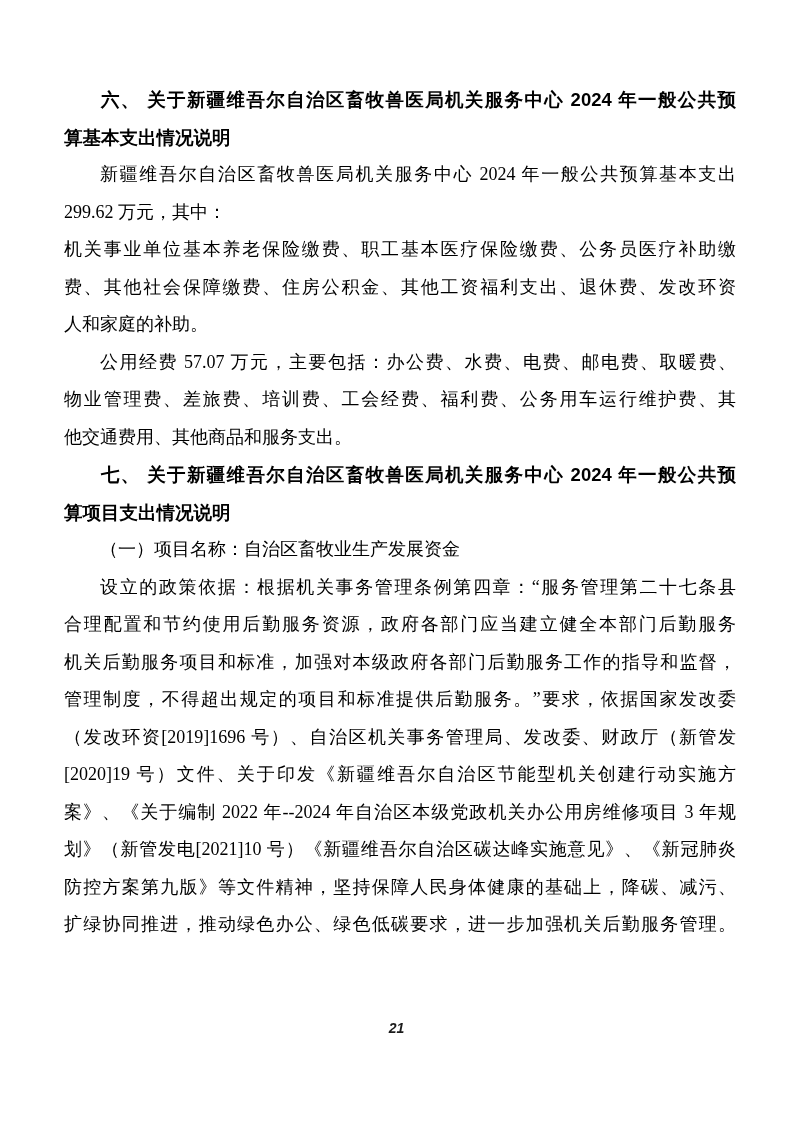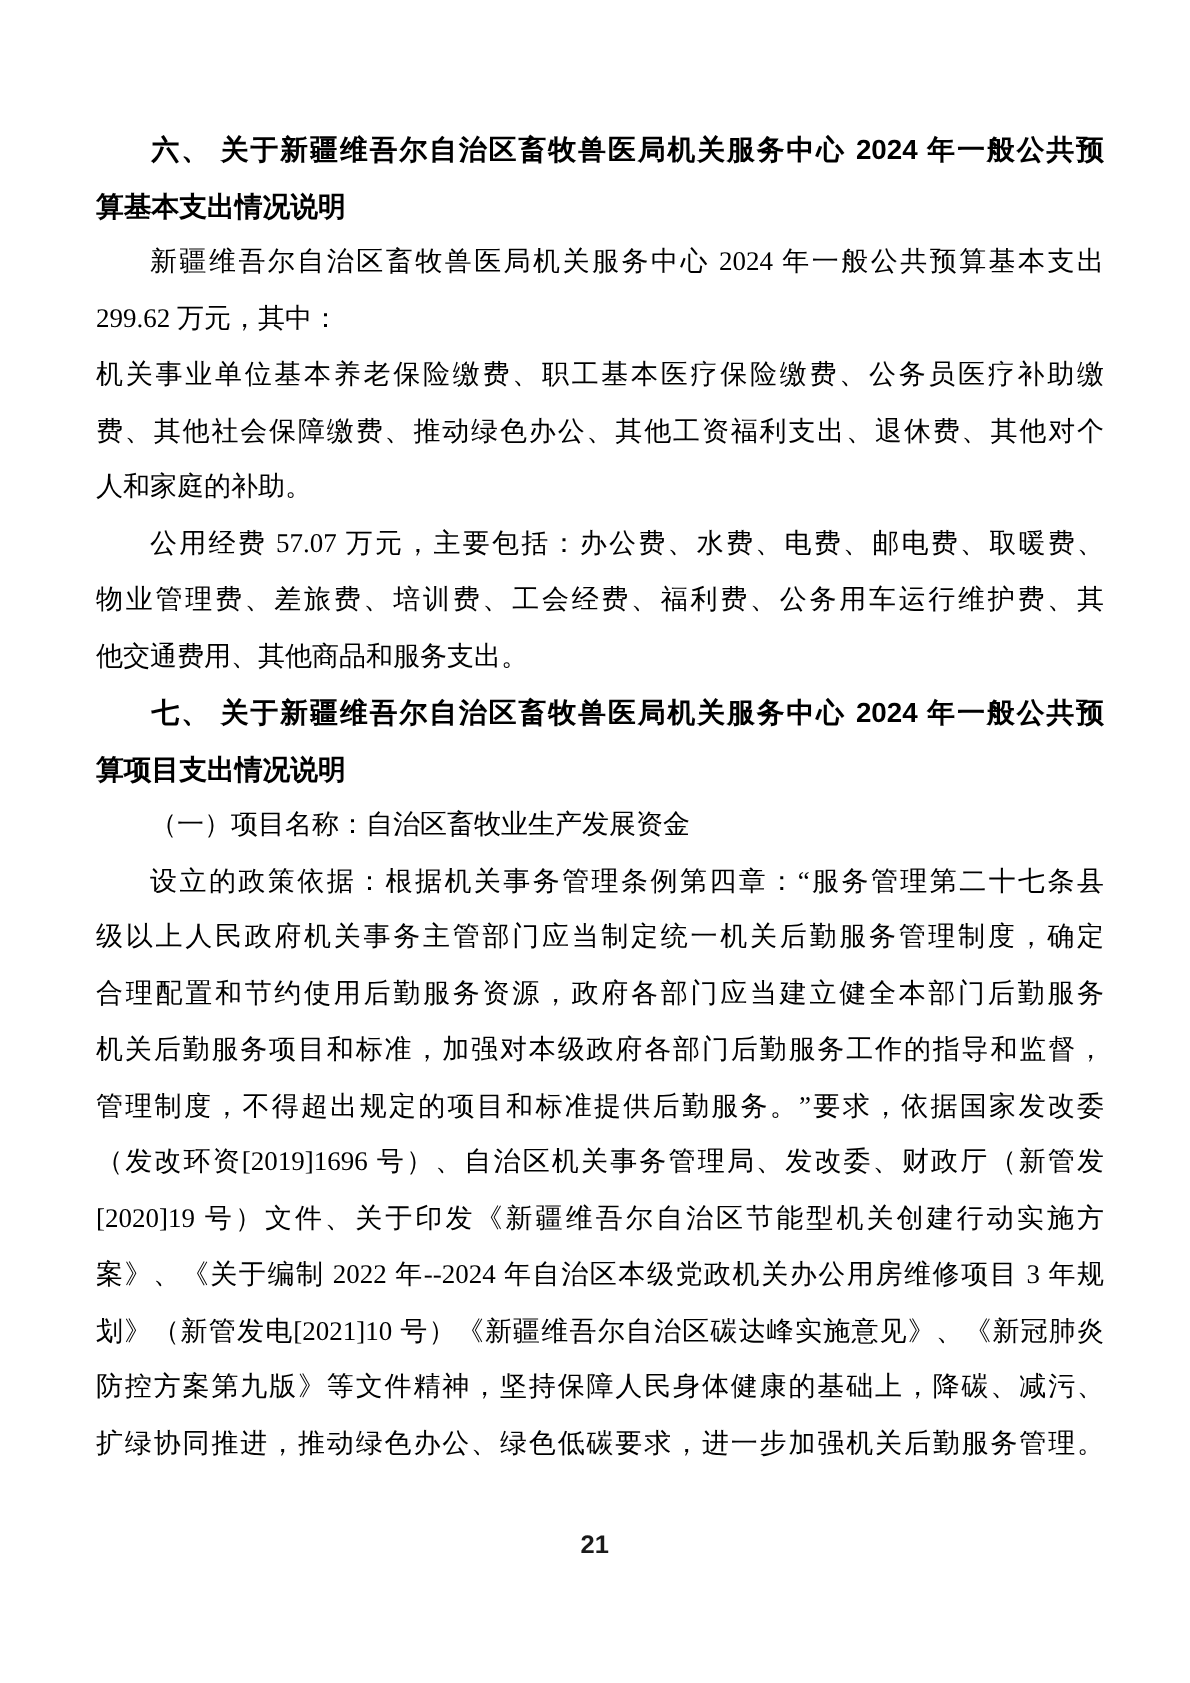--- a/index.html
+++ b/index.html
@@ -42,45 +42,45 @@
   .line.end {
     text-align-last: left;
   }
   .page-number {
     position: absolute;
     top: 1020px;
     left: 0;
     width: 100%;
     text-align: center;
     font-family: "Liberation Sans", "DejaVu Sans", sans-serif;
-    font-size: 17px;
+    font-size: 14px;
     font-weight: 600;
     color: #1a1a1a;
+    font-style: italic;
   }
 </style>
 </head>
 <body>
 
 <div class="page">
   <div class="content">
     <div class="line h start">六、 关于新疆维吾尔自治区畜牧兽医局机关服务中心 2024 年一般公共预</div>
     <div class="line h end">算基本支出情况说明</div>
     <div class="line start">新疆维吾尔自治区畜牧兽医局机关服务中心 2024 年一般公共预算基本支出</div>
     <div class="line end">299.62 万元，其中：</div>
     <div class="line">机关事业单位基本养老保险缴费、职工基本医疗保险缴费、公务员医疗补助缴</div>
-    <div class="line">费、其他社会保障缴费、推动绿色办公、其他工资福利支出、退休费、其他对个</div>
+    <div class="line">费、其他社会保障缴费、住房公积金、其他工资福利支出、退休费、发改环资</div>
     <div class="line end">人和家庭的补助。</div>
     <div class="line start">公用经费 57.07 万元，主要包括：办公费、水费、电费、邮电费、取暖费、</div>
     <div class="line">物业管理费、差旅费、培训费、工会经费、福利费、公务用车运行维护费、其</div>
     <div class="line end">他交通费用、其他商品和服务支出。</div>
     <div class="line h start">七、 关于新疆维吾尔自治区畜牧兽医局机关服务中心 2024 年一般公共预</div>
     <div class="line h end">算项目支出情况说明</div>
     <div class="line start end">（一）项目名称：自治区畜牧业生产发展资金</div>
     <div class="line start">设立的政策依据：根据机关事务管理条例第四章：“服务管理第二十七条县</div>
-    <div class="line">级以上人民政府机关事务主管部门应当制定统一机关后勤服务管理制度，确定</div>
     <div class="line">合理配置和节约使用后勤服务资源，政府各部门应当建立健全本部门后勤服务</div>
     <div class="line">机关后勤服务项目和标准，加强对本级政府各部门后勤服务工作的指导和监督，</div>
     <div class="line">管理制度，不得超出规定的项目和标准提供后勤服务。”要求，依据国家发改委</div>
     <div class="line">（发改环资[2019]1696 号）、自治区机关事务管理局、发改委、财政厅（新管发</div>
     <div class="line">[2020]19 号）文件、关于印发《新疆维吾尔自治区节能型机关创建行动实施方</div>
     <div class="line">案》、《关于编制 2022 年--2024 年自治区本级党政机关办公用房维修项目 3 年规</div>
     <div class="line">划》（新管发电[2021]10 号）《新疆维吾尔自治区碳达峰实施意见》、《新冠肺炎</div>
     <div class="line">防控方案第九版》等文件精神，坚持保障人民身体健康的基础上，降碳、减污、</div>
     <div class="line">扩绿协同推进，推动绿色办公、绿色低碳要求，进一步加强机关后勤服务管理。</div>
   </div>

